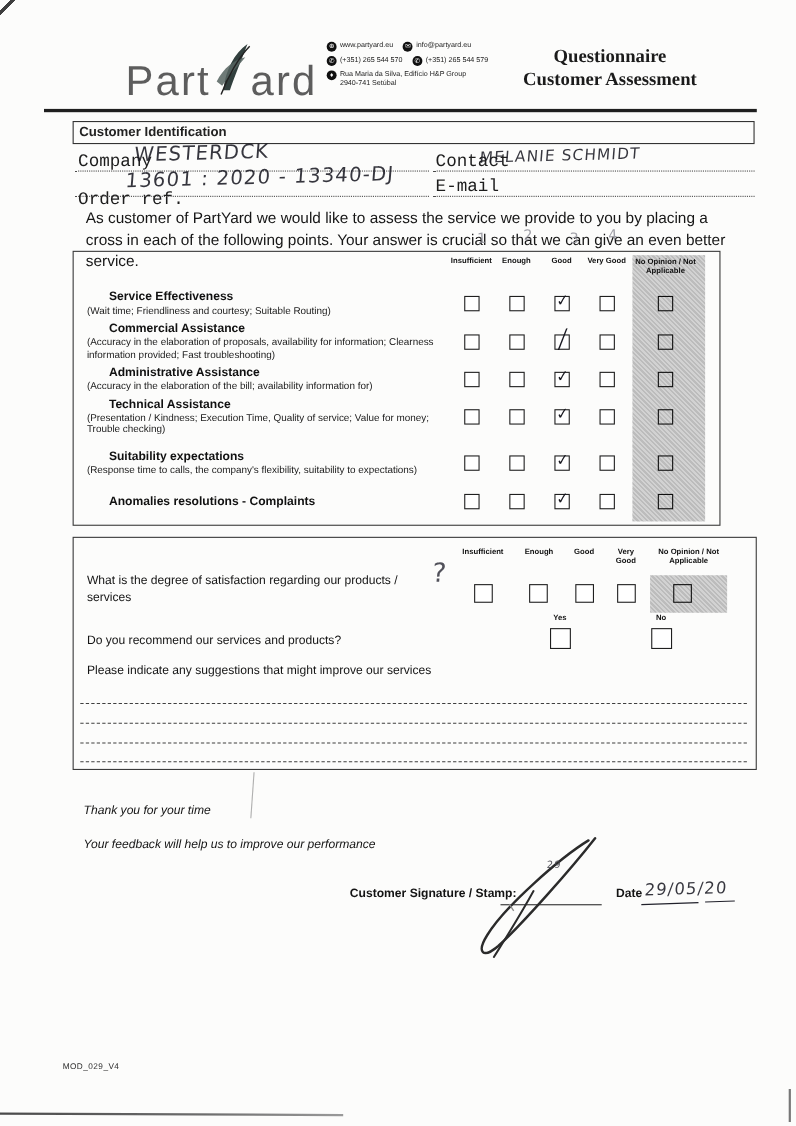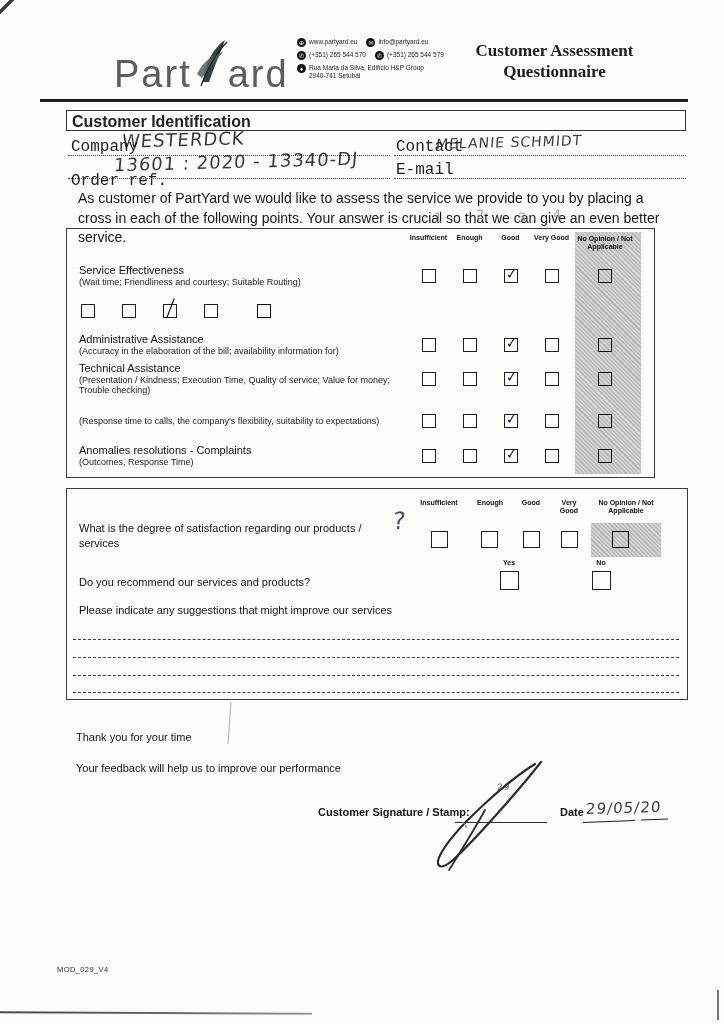--- a/index.html
+++ b/index.html
@@ -20,40 +20,40 @@
              font-family:"Liberation Serif", serif;font-weight:bold;font-size:17px;line-height:1.25;color:#1b1b1b;}
   .hdr-rule{left:40px;top:99px;width:648px;height:2.5px;background:#1f1f1f;}
 
   
   .hand{font-family:"DejaVu Sans", sans-serif;color:#1b1b24;transform:rotate(-1.5deg) skewX(-6deg);
         letter-spacing:1px;white-space:nowrap;opacity:.88;}
   .pencil{font-family:"DejaVu Sans", sans-serif;color:#91919a;transform:rotate(-3deg);opacity:.85;}
 
   
   .id-titlebox{left:66px;top:110px;width:620px;height:21px;border:1.6px solid #333;box-sizing:border-box;}
-  .id-title{left:72px;top:113px;font-size:16px;font-weight:bold;}
+  .id-title{left:72px;top:113px;font-size:12px;font-weight:bold;}
   .lbl{font-size:16px;color:#1d1d1d;font-family:Liberation Mono, monospace;}
   .dotted{border-bottom:1.4px dotted #4a4a4a;height:0;}
 
   
   .intro{left:78px;top:189px;width:588px;font-size:14px;line-height:1.4;color:#161616;}
 
   
   .s1{left:66px;top:228px;width:589px;height:250px;border:1.5px solid #3a3a3a;box-sizing:border-box;}
   .shade{background:
      repeating-linear-gradient(45deg,#bcbcbc 0 1.5px,#d2d2d2 1.5px 3px),
      repeating-linear-gradient(-45deg,rgba(255,255,255,.25) 0 2px,rgba(120,120,120,.25) 2px 4px);}
   .s1 .shadecol{position:absolute;left:508px;top:3px;bottom:3px;width:66px;}
   .s1head{display:flex;padding-top:5px;height:28px;position:relative;}
   .sp{width:341px;flex:0 0 auto;}
   .hc{flex:0 0 41px;text-align:center;font-size:7px;font-weight:bold;line-height:1.15;color:#111;}
   .hc5{flex:0 0 66px;text-align:center;font-size:7px;font-weight:bold;line-height:1.15;color:#111;padding-top:1px;}
   .s1row{display:flex;align-items:center;position:relative;}
   .rl{width:329px;flex:0 0 auto;padding-left:12px;}
-  .rt{font-size:11px;font-weight:normal;line-height:1.18;color:#111;}
+  .rt{font-size:11px;font-weight:bold;line-height:1.18;color:#111;margin-left:20px;}
   .rd{font-size:9px;line-height:1.2;color:#1a1a1a;}
   .cc{flex:0 0 41px;display:flex;justify-content:center;position:relative;}
   .cc5{flex:0 0 66px;display:flex;justify-content:center;position:relative;}
   .cb{width:12px;height:12px;border:1.7px solid #1f1f1f;background:#fff;display:inline-block;box-sizing:content-box;}
   .cb.dark{border-color:#0e0e0e;background:transparent;}
   .mark{position:absolute;left:50%;top:50%;transform:translate(-46%,-64%) rotate(-6deg);
         font-size:14px;font-weight:bold;color:#15151d;font-family:"DejaVu Sans",sans-serif;}
 
   
   .s2{left:66px;top:488px;width:622px;height:212px;border:1.5px solid #3a3a3a;box-sizing:border-box;}
@@ -122,22 +122,22 @@
         <span class="cicon">♦</span>
         <span>
           <span>Rua Maria da Silva, Edifício H&amp;P Group</span><br>
           <span>2940-741 Setúbal</span>
         </span>
       </span>
     </div>
   </div>
 
   <div class="abs doc-title">
+    <div>Questionnaire</div>
     <div>Customer Assessment</div>
-    <div>Questionnaire</div>
   </div>
   <div class="abs hdr-rule"></div>
 
   <div class="abs id-titlebox"></div>
   <div class="abs id-title">Customer Identification</div>
 
   <span class="abs lbl" style="left:71px;top:138px;">Company</span>
   <span class="abs hand" style="left:122px;top:129px;font-size:18px;">WESTERDCK</span>
   <div class="abs dotted" style="left:68px;top:155px;width:322px;"></div>
 
@@ -188,20 +188,24 @@
         </span>
       <span class="cc">
           <span class="cb"></span>
         </span>
       <span class="cc5">
           <span class="cb dark"></span>
         </span>
     </div>
 
     <div class="s1row" style="min-height:41px;">
+      <div class="rl">
+          <div class="rt">Commercial Assistance</div>
+        <div class="rd">(Accuracy in the elaboration of proposals, availability for information; Clearness information provided; Fast troubleshooting)</div>
+        </div>
       <span class="cc">
           <span class="cb"></span>
         </span>
       <span class="cc">
           <span class="cb"></span>
         </span>
       <span class="cc">
           <span class="cb"></span>
         <span class="mark" style="font-size:16px;">╱</span>
         </span>
@@ -254,20 +258,21 @@
       <span class="cc">
           <span class="cb"></span>
         </span>
       <span class="cc5">
           <span class="cb dark"></span>
         </span>
     </div>
 
     <div class="s1row" style="min-height:42px;">
       <div class="rl">
+          <div class="rt">Suitability expectations</div>
         <div class="rd">(Response time to calls, the company's flexibility, suitability to expectations)</div>
         </div>
       <span class="cc">
           <span class="cb"></span>
         </span>
       <span class="cc">
           <span class="cb"></span>
         </span>
       <span class="cc">
           <span class="cb"></span>
@@ -277,21 +282,20 @@
           <span class="cb"></span>
         </span>
       <span class="cc5">
           <span class="cb dark"></span>
         </span>
     </div>
 
     <div class="s1row" style="min-height:28px;">
       <div class="rl">
           <div class="rt">Anomalies resolutions - Complaints</div>
-        <div class="rd">(Outcomes, Response Time)</div>
         </div>
       <span class="cc">
           <span class="cb"></span>
         </span>
       <span class="cc">
           <span class="cb"></span>
         </span>
       <span class="cc">
           <span class="cb"></span>
         <span class="mark">✓</span>
@@ -329,22 +333,22 @@
     <span class="cb" style="position:absolute;left:525px;top:82px;width:17px;height:17px;"></span>
 
     <div class="q" style="left:12px;top:114px;">Please indicate any suggestions that might improve our services</div>
     <div class="dash" style="top:150px;"></div>
     <div class="dash" style="top:168px;"></div>
     <div class="dash" style="top:186px;"></div>
     <div class="dash" style="top:203px;"></div>
   </div>
 
   <div class="abs pencil-stroke"></div>
-  <div class="abs close-txt" style="left:76px;top:731px;">Thank you for your time</div>
-  <div class="abs close-txt" style="left:76px;top:762px;">Your feedback will help us to improve our performance</div>
+  <div class="abs close-txt" style="left:76px;top:731px;font-style:italic;">Thank you for your time</div>
+  <div class="abs close-txt" style="left:76px;top:762px;font-style:italic;">Your feedback will help us to improve our performance</div>
 
   <span class="abs sig-label" style="left:318px;top:806px;">Customer Signature / Stamp:</span>
   <div class="abs sig-line" style="left:455px;top:822px;width:92px;"></div>
 
   <svg class="abs" style="left:423px;top:758px;" width="135" height="115" viewBox="0 0 135 115">
     <path d="M118 4 C 96 32 52 82 30 102 C 16 114 10 108 20 92 C 36 66 86 22 112 6" fill="none" stroke="#2b2b2b" stroke-width="2.2" stroke-linecap="round"></path>
     <path d="M62 52 C 50 74 36 96 26 112" fill="none" stroke="#2b2b2b" stroke-width="1.8" stroke-linecap="round"></path>
     <path d="M44 70 L 40 64" fill="none" stroke="#8b8b8b" stroke-width="1.2"></path>
   </svg>
   <span class="abs hand" style="left:497px;top:782px;font-size:9px;color:#44444c;">29</span>

